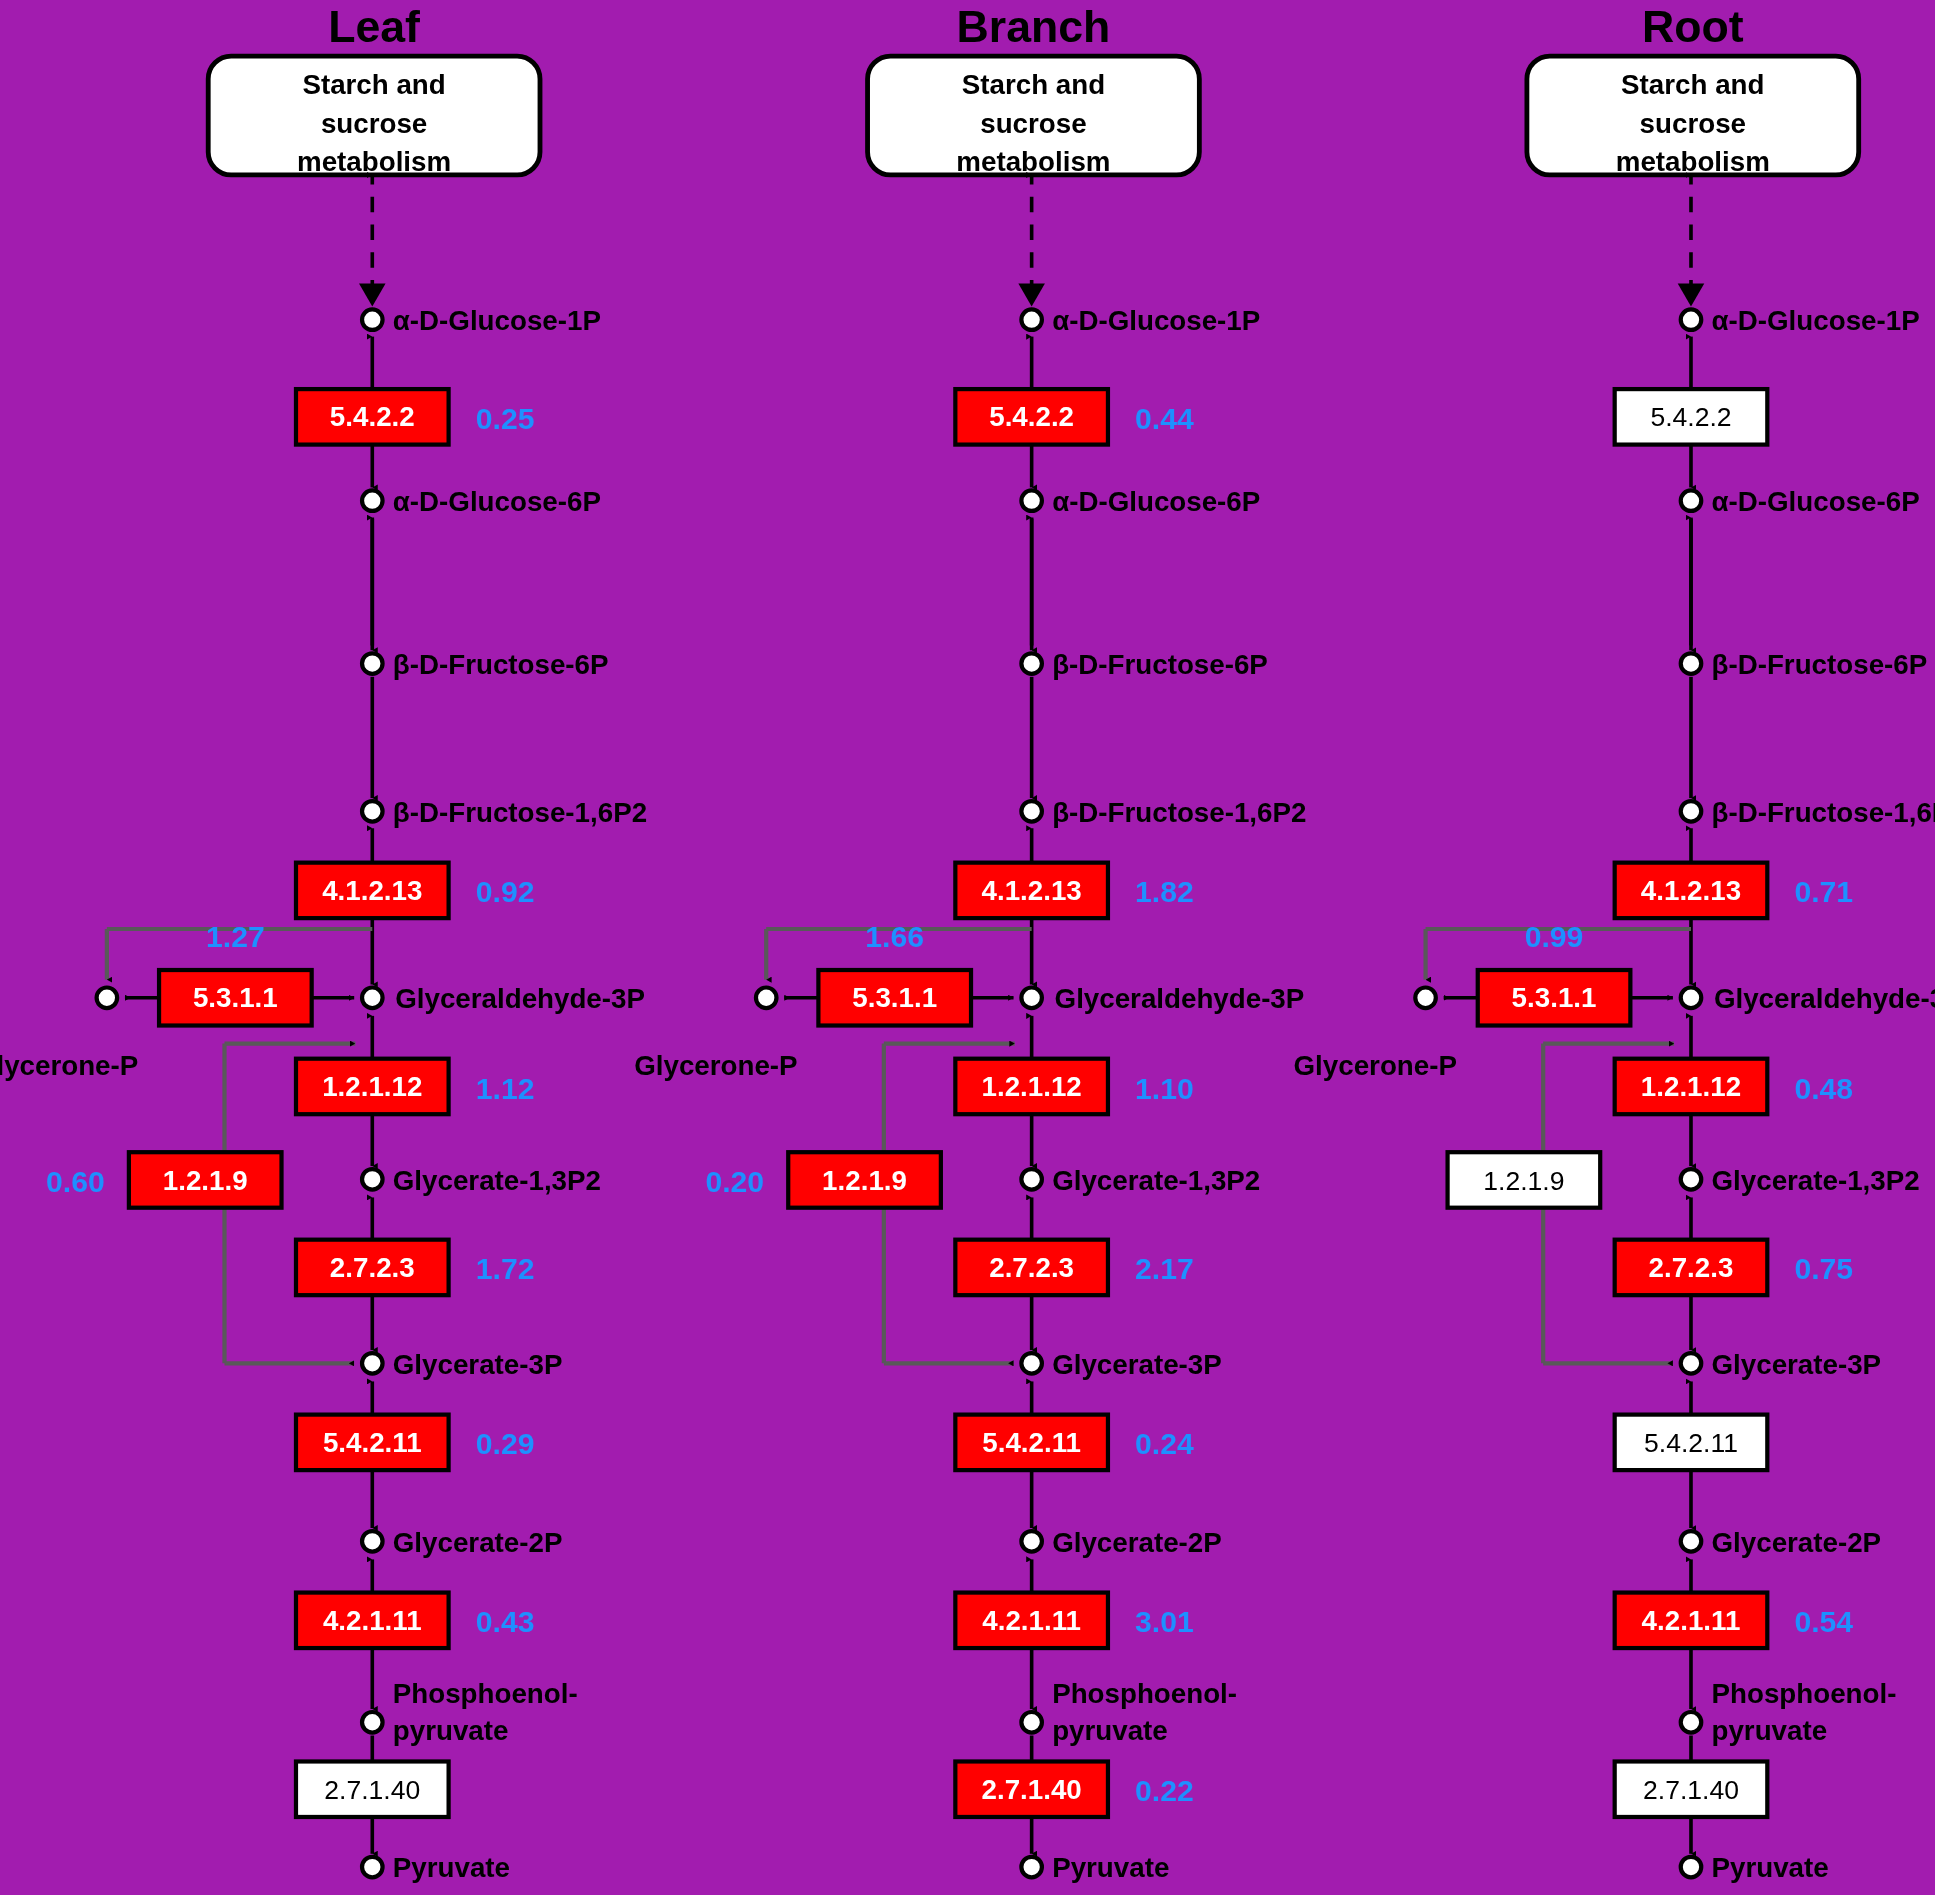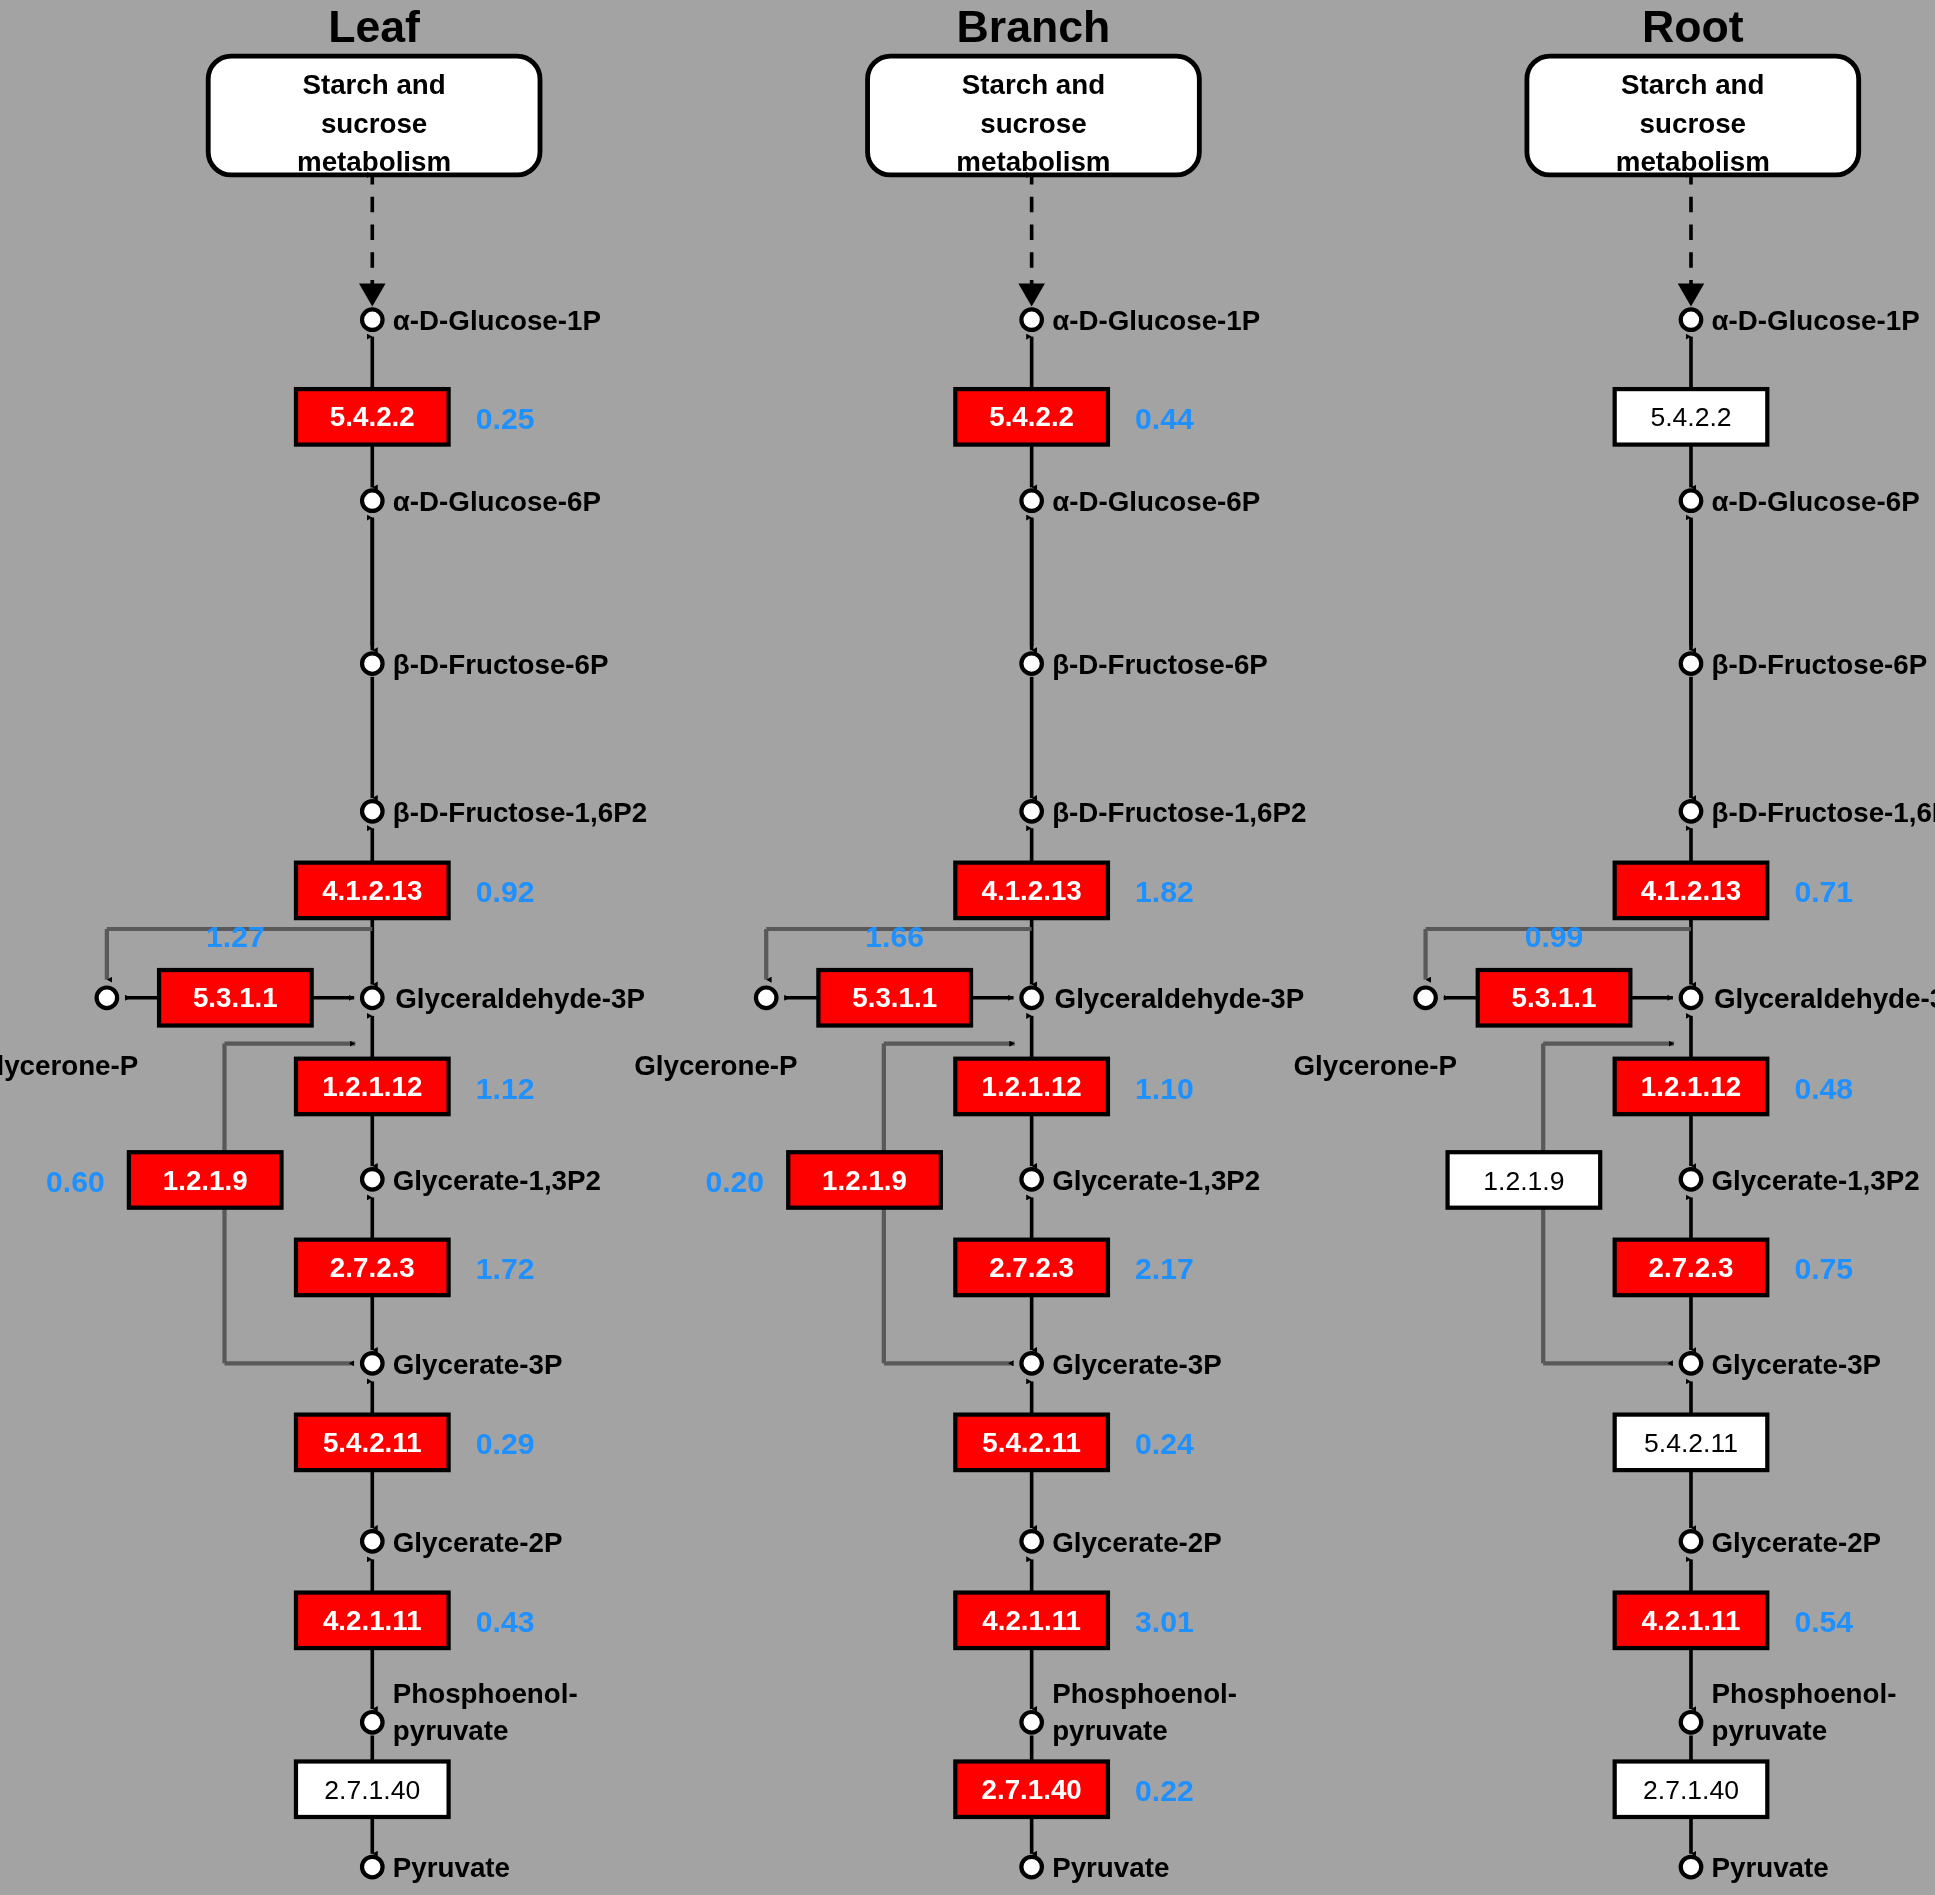--- a/index.html
+++ b/index.html
@@ -1,16 +1,16 @@
 <!DOCTYPE html>
 <html style="font-size:9.7px"><head>
 <meta charset="utf-8">
 <style>
   html,body{margin:0;padding:0;background:#ffffff;}
-  #root{position:relative;width:1936px;height:1896px;background:#a3a3a3;
+  #root{position:relative;width:1936px;height:1896px;background:#a21caf;
         font-family:"Liberation Sans", sans-serif;}
   svg{position:absolute;top:0;left:0;width:1936px;height:1896px;}
   text{font-family:"Liberation Sans", sans-serif;}
   .col-title{font-size:74px;font-weight:bold;fill:#000;text-anchor:middle;}
   .pw-text{font-size:46px;font-weight:bold;fill:#000;text-anchor:middle;}
   .cmp-label{font-size:46px;font-weight:bold;fill:#000;text-anchor:start;}
   .cmp-label-r{font-size:46px;font-weight:bold;fill:#000;text-anchor:end;}
   .ec-red{font-size:46px;font-weight:bold;fill:#ffffff;text-anchor:middle;}
   .ec-white{font-size:44px;font-weight:normal;fill:#000000;text-anchor:middle;}
   .val{font-size:50px;font-weight:bold;fill:#1e90ff;text-anchor:start;}

